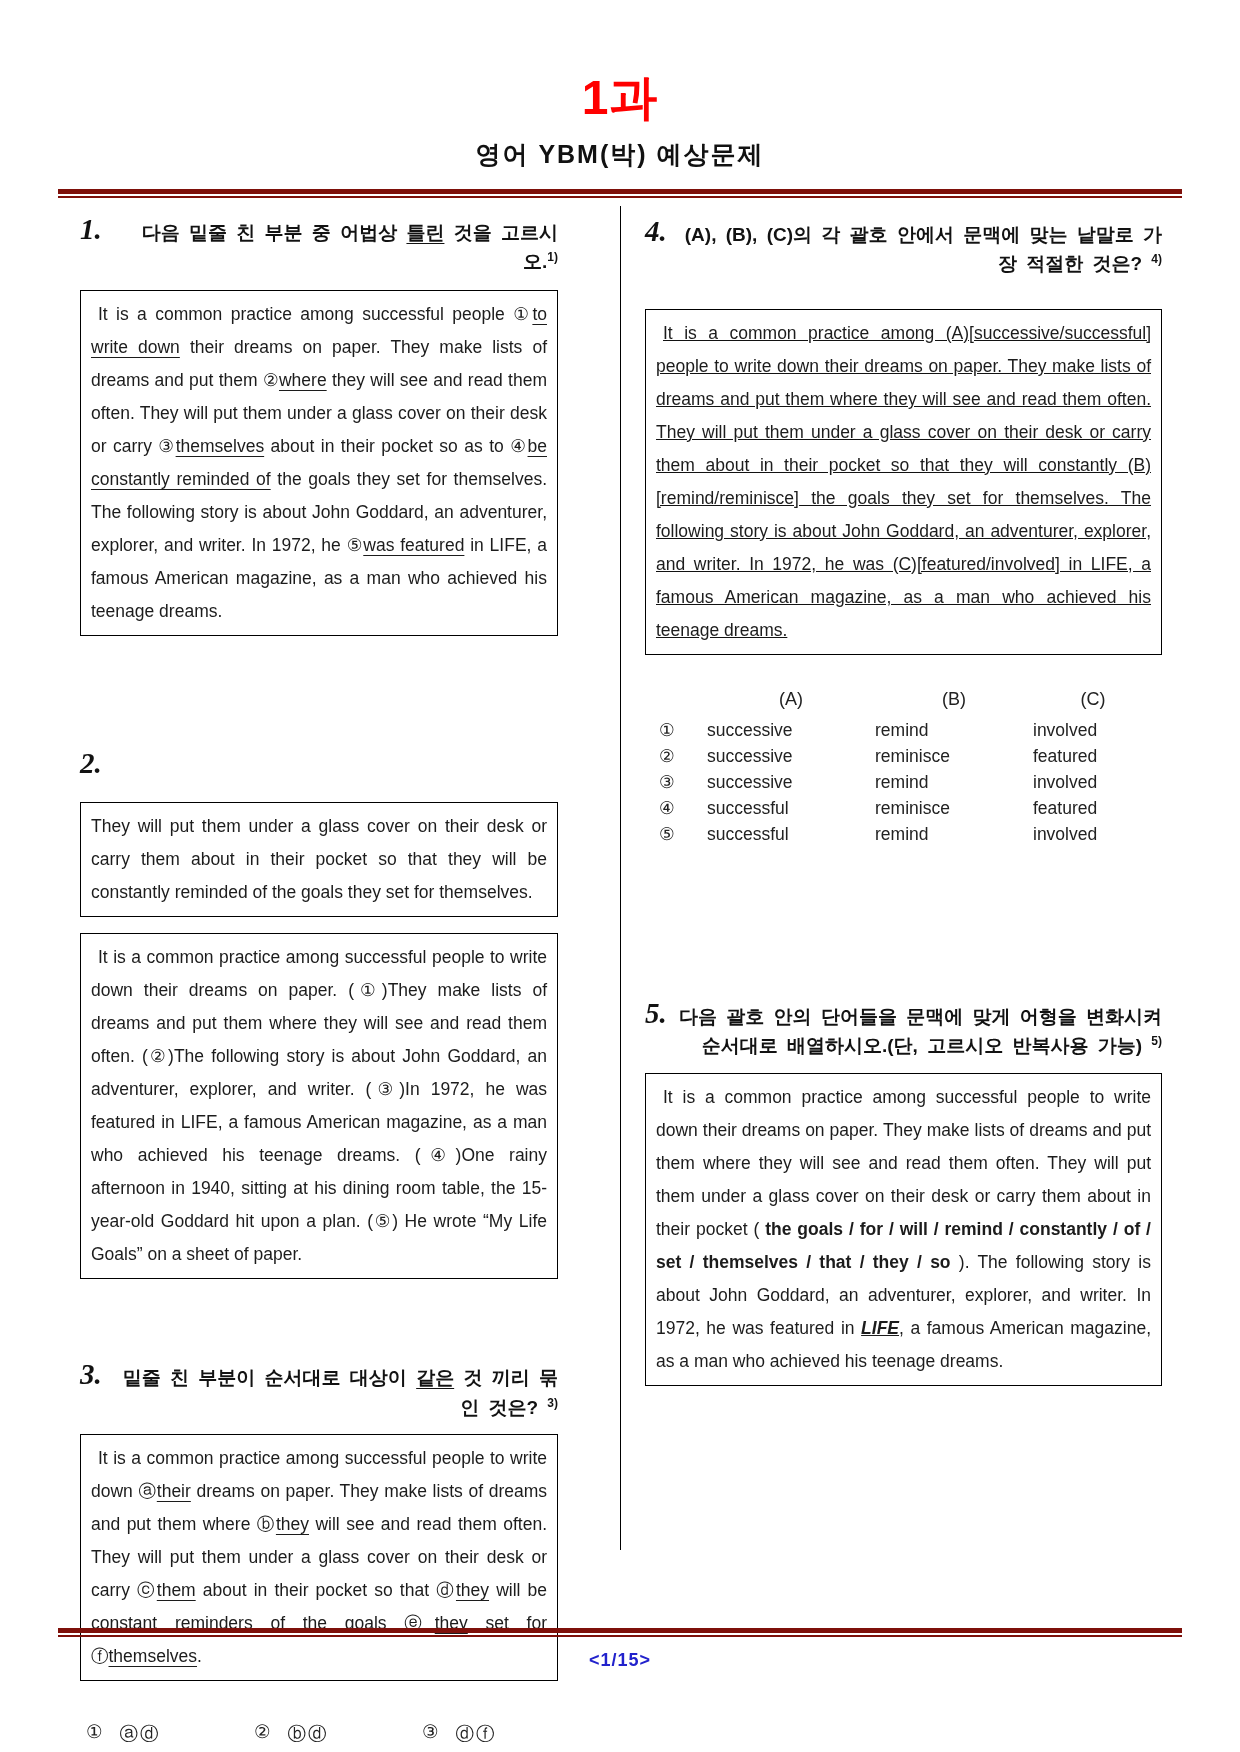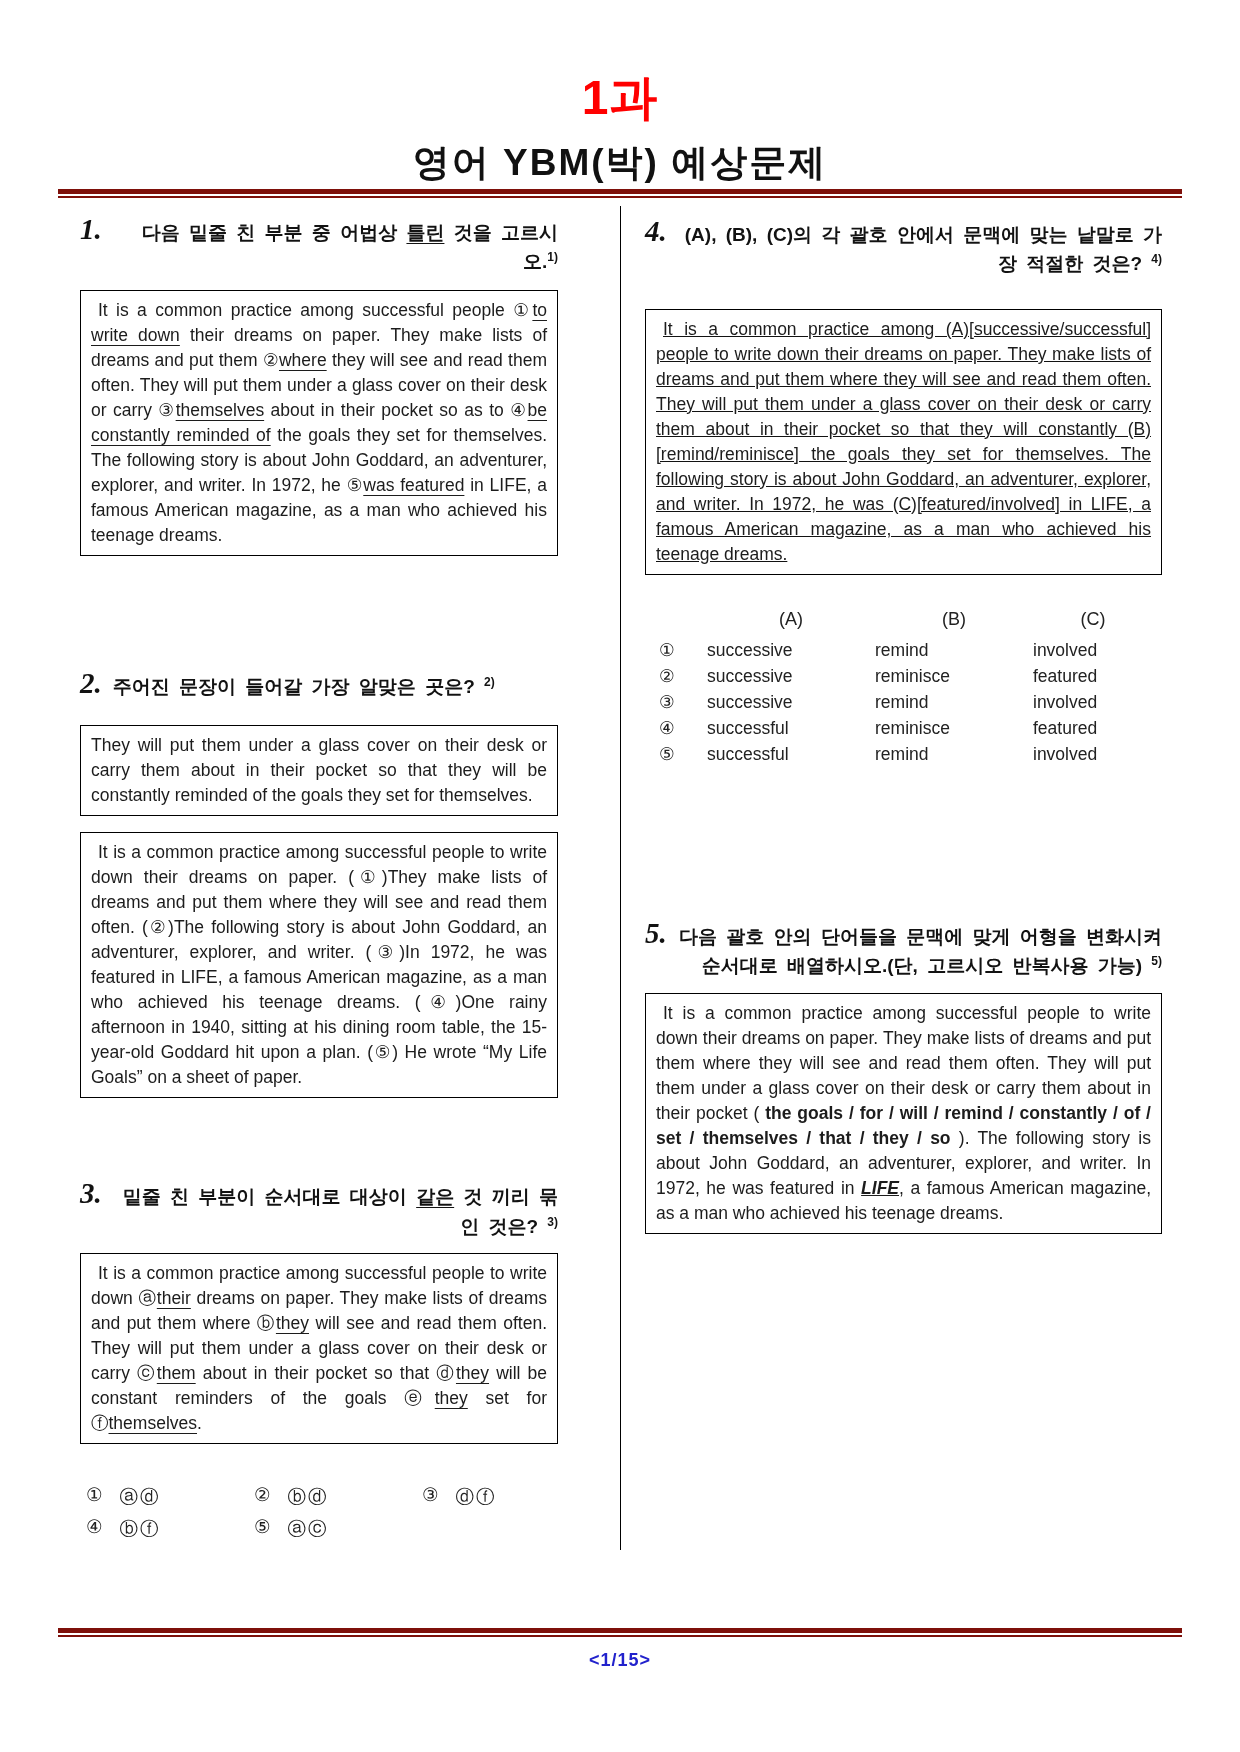--- a/index.html
+++ b/index.html
@@ -3,21 +3,21 @@
 <meta charset="utf-8">
 <style>
   * { margin:0; padding:0; box-sizing:border-box; }
   html,body { background:#ffffff; }
   body {
     width:1240px; height:1752px; position:relative; overflow:hidden;
     font-family:"Liberation Sans", sans-serif; color:#121212;
   }
   .header { position:absolute; top:0; left:0; width:100%; text-align:center; }
   .title { margin-top:66px; font-size:48px; font-weight:bold; color:#ff0000; letter-spacing:1px; }
-  .subtitle { margin-top:8px; font-size:37px; font-weight:bold; color:#111; letter-spacing:2px; }
+  .subtitle { margin-top:8px; font-size:25px; font-weight:bold; color:#111; letter-spacing:2px; }
 
   .rule { position:absolute; left:58px; right:58px; }
   .rule .thick { height:5px; background:#7e100a; }
   .rule .thin { height:2px; background:#7e100a; margin-top:2px; }
   .rule-top { top:189px; }
   .rule-bottom { top:1628px; }
 
   .divider { position:absolute; left:620px; top:206px; width:1px; height:1344px; background:#000; }
 
   .col { position:absolute; top:208px; }
@@ -26,21 +26,21 @@
 
   .q-head { display:flex; align-items:flex-start; gap:11px; }
   .q-num {
     font-family:"Liberation Serif", serif; font-style:italic; font-weight:bold;
     font-size:29px; line-height:1.05; flex:0 0 auto;
   }
   .q-prompt { font-weight:bold; font-size:19px; line-height:1.55; word-spacing:4px; padding-top:4px;text-align:right; }
   .q-prompt sup, .passage sup { font-size:12px; font-weight:bold; }
 
   .box { border:1.5px solid #000; padding:7px 10px; }
-  .passage { font-size:17.5px; line-height:25px; text-align:justify; text-align-last:left; color:#1c1c1c; }
+  .passage { font-size:17.5px; line-height:33px; text-align:justify; text-align-last:left; color:#1c1c1c; }
   .indent { text-indent:7px; }
   .u { text-decoration:underline; text-underline-offset:4px; text-decoration-thickness:1px; }
   .b { font-weight:bold; }
   .i { font-style:italic;text-decoration:underline; }
 
   .q1 { margin-top:6px; }
   .q1 .box { margin-top:13px; }
   .q2 { margin-top:112px; }
   .q2 .box-given { margin-top:24px; }
   .q2 .box-passage { margin-top:16px; }
@@ -94,21 +94,20 @@
       <span class="q-prompt"><span>다음 밑줄 친 부분 중 어법상 </span><span class="u">틀린</span><span> 것을 고르시오.</span><sup>1)</sup></span>
     </div>
     <div class="box">
       <p class="passage indent"><span>It is a common practice among successful people </span><span>①</span><span class="u">to write down</span><span> their dreams on paper. They make lists of dreams and put them </span><span>②</span><span class="u">where</span><span> they will see and read them often. They will put them under a glass cover on their desk or carry </span><span>③</span><span class="u">themselves</span><span> about in their pocket so as to </span><span>④</span><span class="u">be constantly reminded of</span><span> the goals they set for themselves. The following story is about John Goddard, an adventurer, explorer, and writer. In 1972, he </span><span>⑤</span><span class="u">was featured</span><span> in LIFE, a famous American magazine, as a man who achieved his teenage dreams.</span></p>
     </div>
   </section>
 
   <section class="q2">
     <div class="q-head">
       <span class="q-num">2.</span>
-      <span class="q-prompt"><span>주어진 문장이 들어갈 가장 알맞은 곳은? </span><sup>2)</sup></span>
     </div>
     <div class="box box-given">
       <p class="passage">They will put them under a glass cover on their desk or carry them about in their pocket so that they will be constantly reminded of the goals they set for themselves.</p>
     </div>
     <div class="box box-passage">
       <p class="passage indent"><span>It is a common practice among successful people to write down their dreams on paper. (①)They make lists of dreams and put them where they will see and read them often. (②)The following story is about John Goddard, an adventurer, explorer, and writer. (③)In 1972, he was featured in LIFE, a famous American magazine, as a man who achieved his teenage dreams. (④)One rainy afternoon in 1940, sitting at his dining room table, the 15-year-old Goddard hit upon a plan. (⑤) He wrote “My Life Goals” on a sheet of paper.</span></p>
     </div>
   </section>
 
   <section class="q3">

